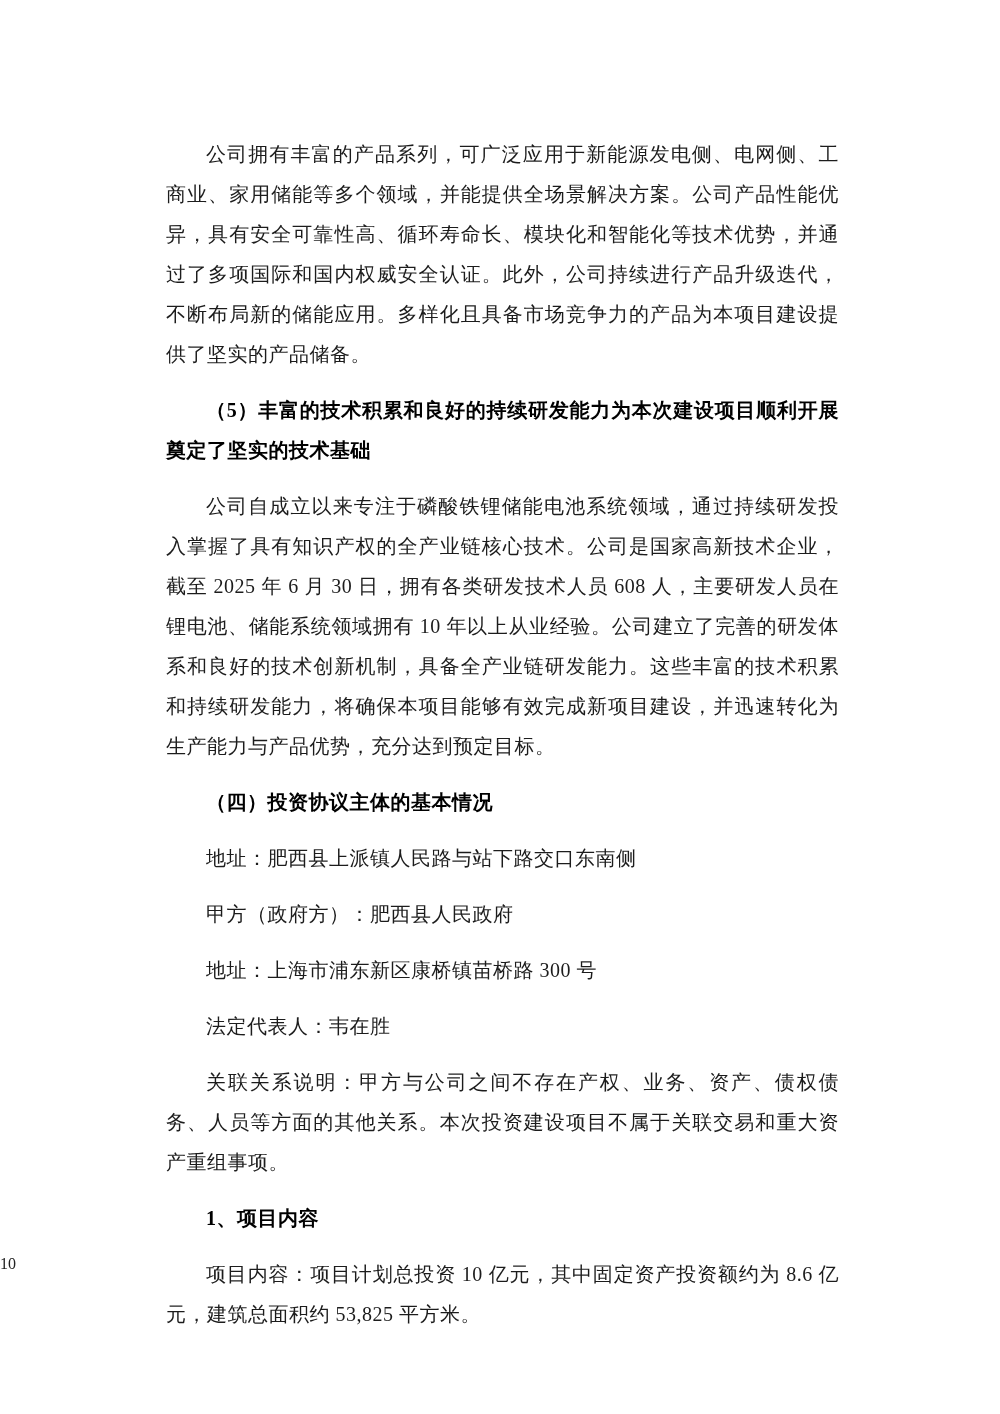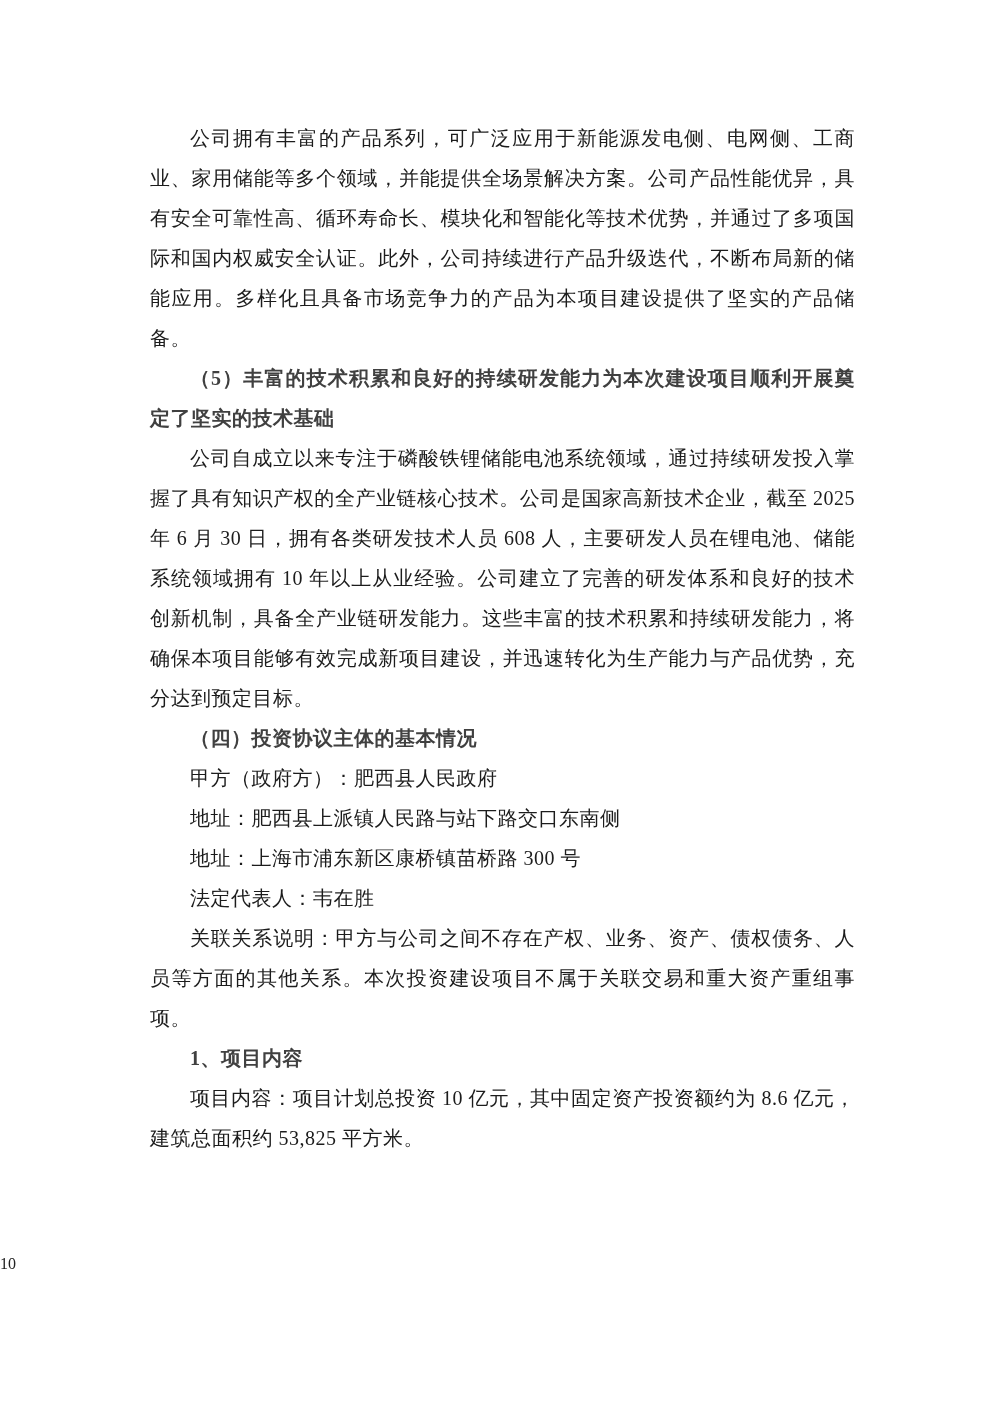--- a/index.html
+++ b/index.html
@@ -20,28 +20,28 @@
   .content {
     position: absolute;
     top: 118px;
     left: 150px;
     width: 705px;
     font-size: 20px;
     line-height: 40px;
     text-align: justify;
   }
   .para, .line, .head {
-    margin: 0;
+    margin: 16px;
     padding: 0;
     text-indent: 2em;
     letter-spacing: 0.5px;
   }
   .head {
     font-weight: bold;
-    color: #404040;
+    color: #000000;
   }
   .line {
     text-align: left;
   }
   .footer {
     position: absolute;
     top: 1252px;
     left: 0;
     width: 100%;
     font-size: 16px;
@@ -51,22 +51,22 @@
 </style>
 </head>
 <body>
 
 <div class="page">
   <div class="content">
     <p class="para">公司拥有丰富的产品系列，可广泛应用于新能源发电侧、电网侧、工商业、家用储能等多个领域，并能提供全场景解决方案。公司产品性能优异，具有安全可靠性高、循环寿命长、模块化和智能化等技术优势，并通过了多项国际和国内权威安全认证。此外，公司持续进行产品升级迭代，不断布局新的储能应用。多样化且具备市场竞争力的产品为本项目建设提供了坚实的产品储备。</p>
     <p class="head">（5）丰富的技术积累和良好的持续研发能力为本次建设项目顺利开展奠定了坚实的技术基础</p>
     <p class="para">公司自成立以来专注于磷酸铁锂储能电池系统领域，通过持续研发投入掌握了具有知识产权的全产业链核心技术。公司是国家高新技术企业，截至 2025 年 6 月 30 日，拥有各类研发技术人员 608 人，主要研发人员在锂电池、储能系统领域拥有 10 年以上从业经验。公司建立了完善的研发体系和良好的技术创新机制，具备全产业链研发能力。这些丰富的技术积累和持续研发能力，将确保本项目能够有效完成新项目建设，并迅速转化为生产能力与产品优势，充分达到预定目标。</p>
     <p class="head">（四）投资协议主体的基本情况</p>
+    <p class="line">地址：肥西县上派镇人民路与站下路交口东南侧</p>
     <p class="line">甲方（政府方）：肥西县人民政府</p>
-    <p class="line">地址：肥西县上派镇人民路与站下路交口东南侧</p>
     <p class="line">地址：上海市浦东新区康桥镇苗桥路 300 号</p>
     <p class="line">法定代表人：韦在胜</p>
     <p class="para">关联关系说明：甲方与公司之间不存在产权、业务、资产、债权债务、人员等方面的其他关系。本次投资建设项目不属于关联交易和重大资产重组事项。</p>
     <p class="head">1、项目内容</p>
     <p class="para">项目内容：项目计划总投资 10 亿元，其中固定资产投资额约为 8.6 亿元，建筑总面积约 53,825 平方米。</p>
   </div>
   <div class="footer">10</div>
 </div>
 
 </body></html>

